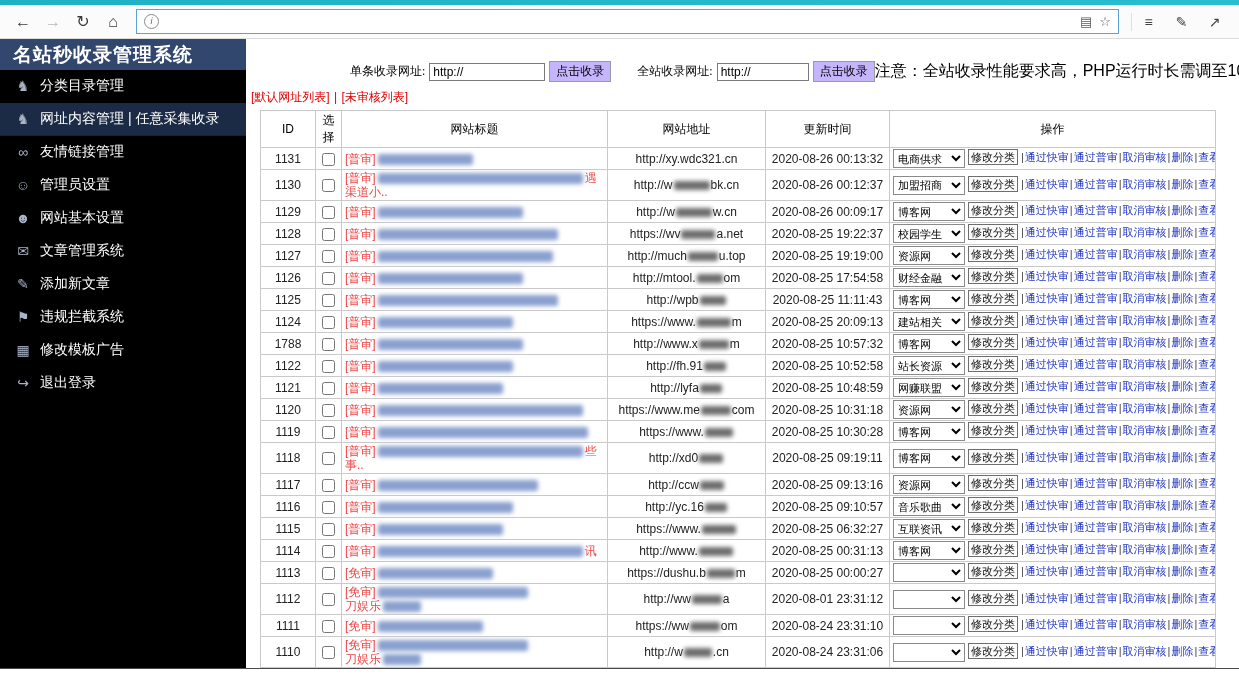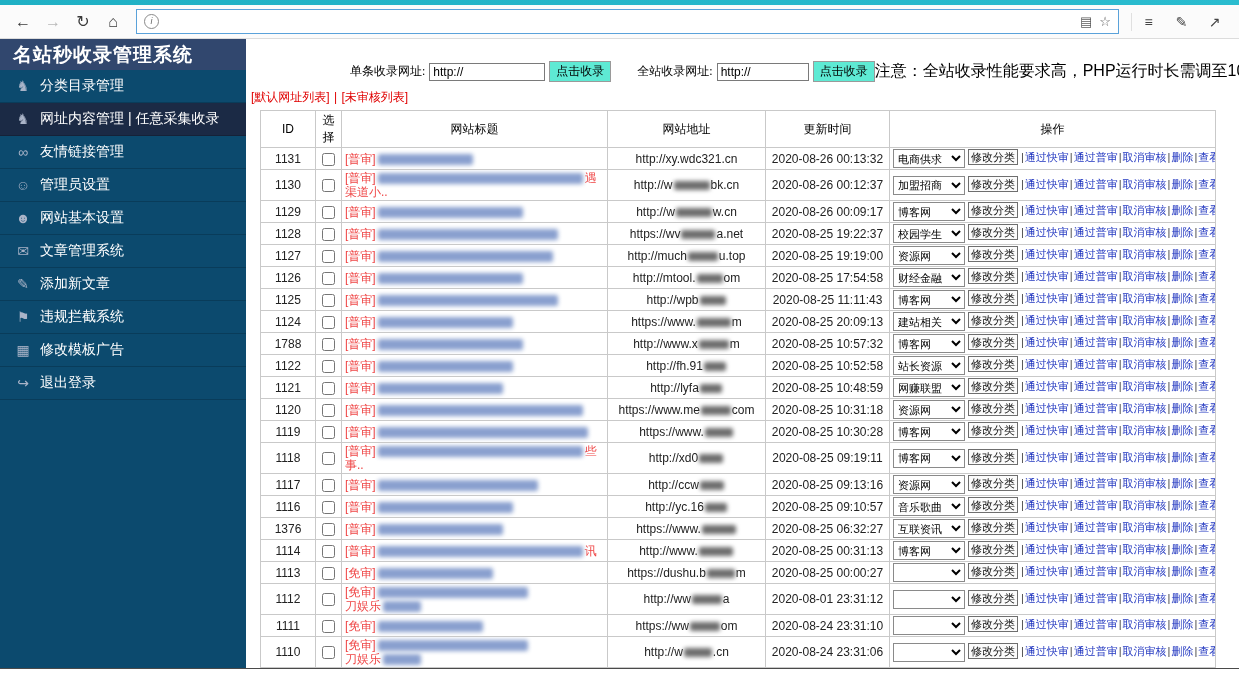--- a/index.html
+++ b/index.html
@@ -9,33 +9,33 @@
   .toolbar{height:33px;background:#fbfbfb;border-bottom:1px solid #dcdcdc;display:flex;align-items:center;padding:0 8px;}
   .tb-btn{width:30px;text-align:center;font-size:16px;color:#3a3a3a;cursor:pointer;user-select:none;}
   .tb-btn.disabled{color:#b8b8b8;}
   .addressbar{flex:1;height:23px;border:1px solid #5aa2da;background:#fff;margin:0 12px 0 8px;display:flex;align-items:center;padding:0 7px;gap:7px;}
   .info-circ{width:13px;height:13px;border:1px solid #8a8a8a;border-radius:50%;font-size:9px;line-height:13px;text-align:center;color:#666;flex-shrink:0;font-style:italic;}
   .addr-text{flex:1;font-size:12px;color:#333;}
   .addr-ic{color:#5a5a5a;font-size:13px;cursor:pointer;}
   .tb-ic{width:33px;text-align:center;color:#444;font-size:14px;cursor:pointer;}
   .tb-sep{width:1px;height:18px;background:#e0e0e0;}
   .app{display:flex;height:629px;overflow:hidden;}
-  .sidebar{width:246px;flex-shrink:0;background:#0c4a6e;color:#fff;}
+  .sidebar{width:246px;flex-shrink:0;background:#000000;color:#fff;}
   .side-title{height:31px;line-height:31px;background:#31476e;font-size:19px;font-weight:bold;padding-left:13px;letter-spacing:1px;}
   .side-item{display:flex;align-items:center;height:32px;padding-left:13px;font-size:14px;cursor:pointer;border-bottom:1px solid rgba(0,0,0,0.18);}
   .side-item.active{background:#1b2a45;}
   .side-icon{width:20px;color:#aab4c8;font-size:14px;margin-right:7px;text-align:center;}
   .main{flex:1;overflow:hidden;background:#fff;}
   .form-bar{margin:22px 0 0 104px;display:flex;align-items:center;font-size:12px;color:#000;white-space:nowrap;}
   .flabel{margin-right:4px;font-family:Liberation Serif, serif;}
   .flabel.ml{margin-left:26px;}
   .finput{height:16px;border:1px solid #7a7a7a;font-size:12px;padding:0 3px;font-family:inherit;}
   .finput.w1{width:108px;}
   .finput.w2{width:84px;}
-  .fbtn{height:21px;margin-left:4px;font-size:12px;border:1px solid #9a9a9a;background:#5eead4;padding:0 6px;font-family:inherit;cursor:pointer;text-align:center;}
+  .fbtn{height:21px;margin-left:4px;font-size:12px;border:1px solid #9a9a9a;background:#c4b5fd;padding:0 6px;font-family:inherit;cursor:pointer;text-align:center;}
   .fnote{font-size:16px;}
   .list-links{margin:7px 0 0 4px;font-size:12px;color:#e00000;}
   .red-link{color:#e00000;text-decoration:none;cursor:pointer;margin:0 1px;}
   .url-table{border-collapse:collapse;margin:4px 0 0 14px;font-size:12px;table-layout:fixed;width:955px;}
   .url-table th,.url-table td{border:1px solid #c9c9c9;padding:1px 2px;overflow:hidden;}
   .url-table th{height:32px;font-weight:normal;background:#fff;color:#000;}
   .url-table td{height:19px;text-align:center;color:#222;line-height:14px;}
   td.t-title{text-align:left;padding-left:3px;}
   td.t-ops{text-align:left;white-space:nowrap;padding-left:3px;font-size:11px;}
   a.tag,.title-text,.tail,.line2{color:#ef4444;text-decoration:none;cursor:pointer;}
@@ -277,21 +277,21 @@
             </tr>
             <tr>
               <td class="t-id">1116</td>
               <td><input class="cbx" type="checkbox" style=""></td>
               <td class="t-title"><a class="tag">[普审]</a><span class="blur-t" style="width: 135px;"></span></td>
               <td class="t-url"><span>http://yc.16</span><span class="blur-u" style="width: 22px;"></span></td>
               <td>2020-08-25 09:10:57</td>
               <td class="t-ops"><select class="cat"><option>音乐歌曲</option></select><span class="op-box">修改分类</span><span class="op-sep">|</span><a class="op-link">通过快审</a><span class="op-sep">|</span><a class="op-link">通过普审</a><span class="op-sep">|</span><a class="op-link">取消审核</a><span class="op-sep">|</span><a class="op-link">删除</a><span class="op-sep">|</span><a class="op-link">查看</a></td>
             </tr>
             <tr>
-              <td class="t-id">1376</td>
+              <td class="t-id">1115</td>
               <td><input class="cbx" type="checkbox" style=""></td>
               <td class="t-title"><a class="tag">[普审]</a><span class="blur-t" style="width: 125px;"></span></td>
               <td class="t-url"><span>https://www.</span><span class="blur-u" style="width: 34px;"></span></td>
               <td>2020-08-25 06:32:27</td>
               <td class="t-ops"><select class="cat"><option>互联资讯</option></select><span class="op-box">修改分类</span><span class="op-sep">|</span><a class="op-link">通过快审</a><span class="op-sep">|</span><a class="op-link">通过普审</a><span class="op-sep">|</span><a class="op-link">取消审核</a><span class="op-sep">|</span><a class="op-link">删除</a><span class="op-sep">|</span><a class="op-link">查看</a></td>
             </tr>
             <tr>
               <td class="t-id">1114</td>
               <td><input class="cbx" type="checkbox" style=""></td>
               <td class="t-title"><a class="tag">[普审]</a><span class="blur-t" style="width: 205px;"></span><span class="tail">讯</span></td>

